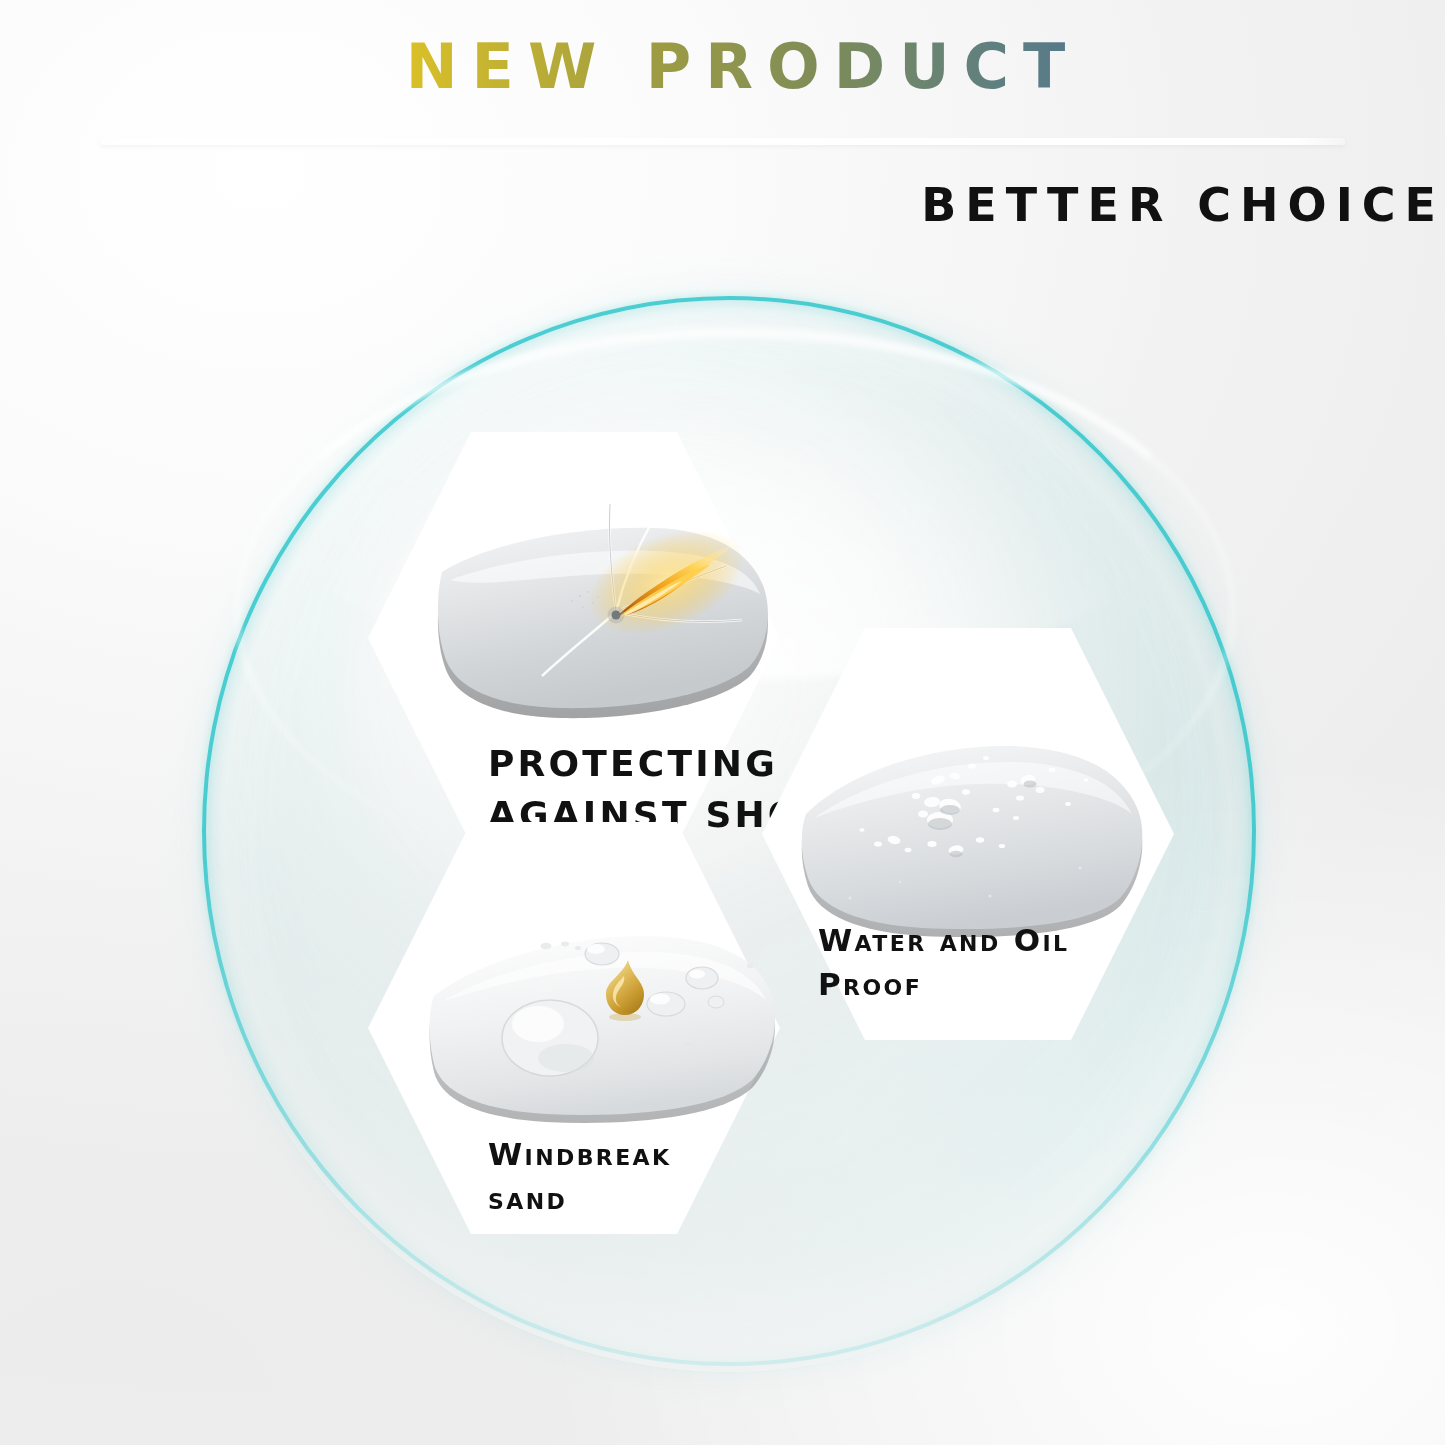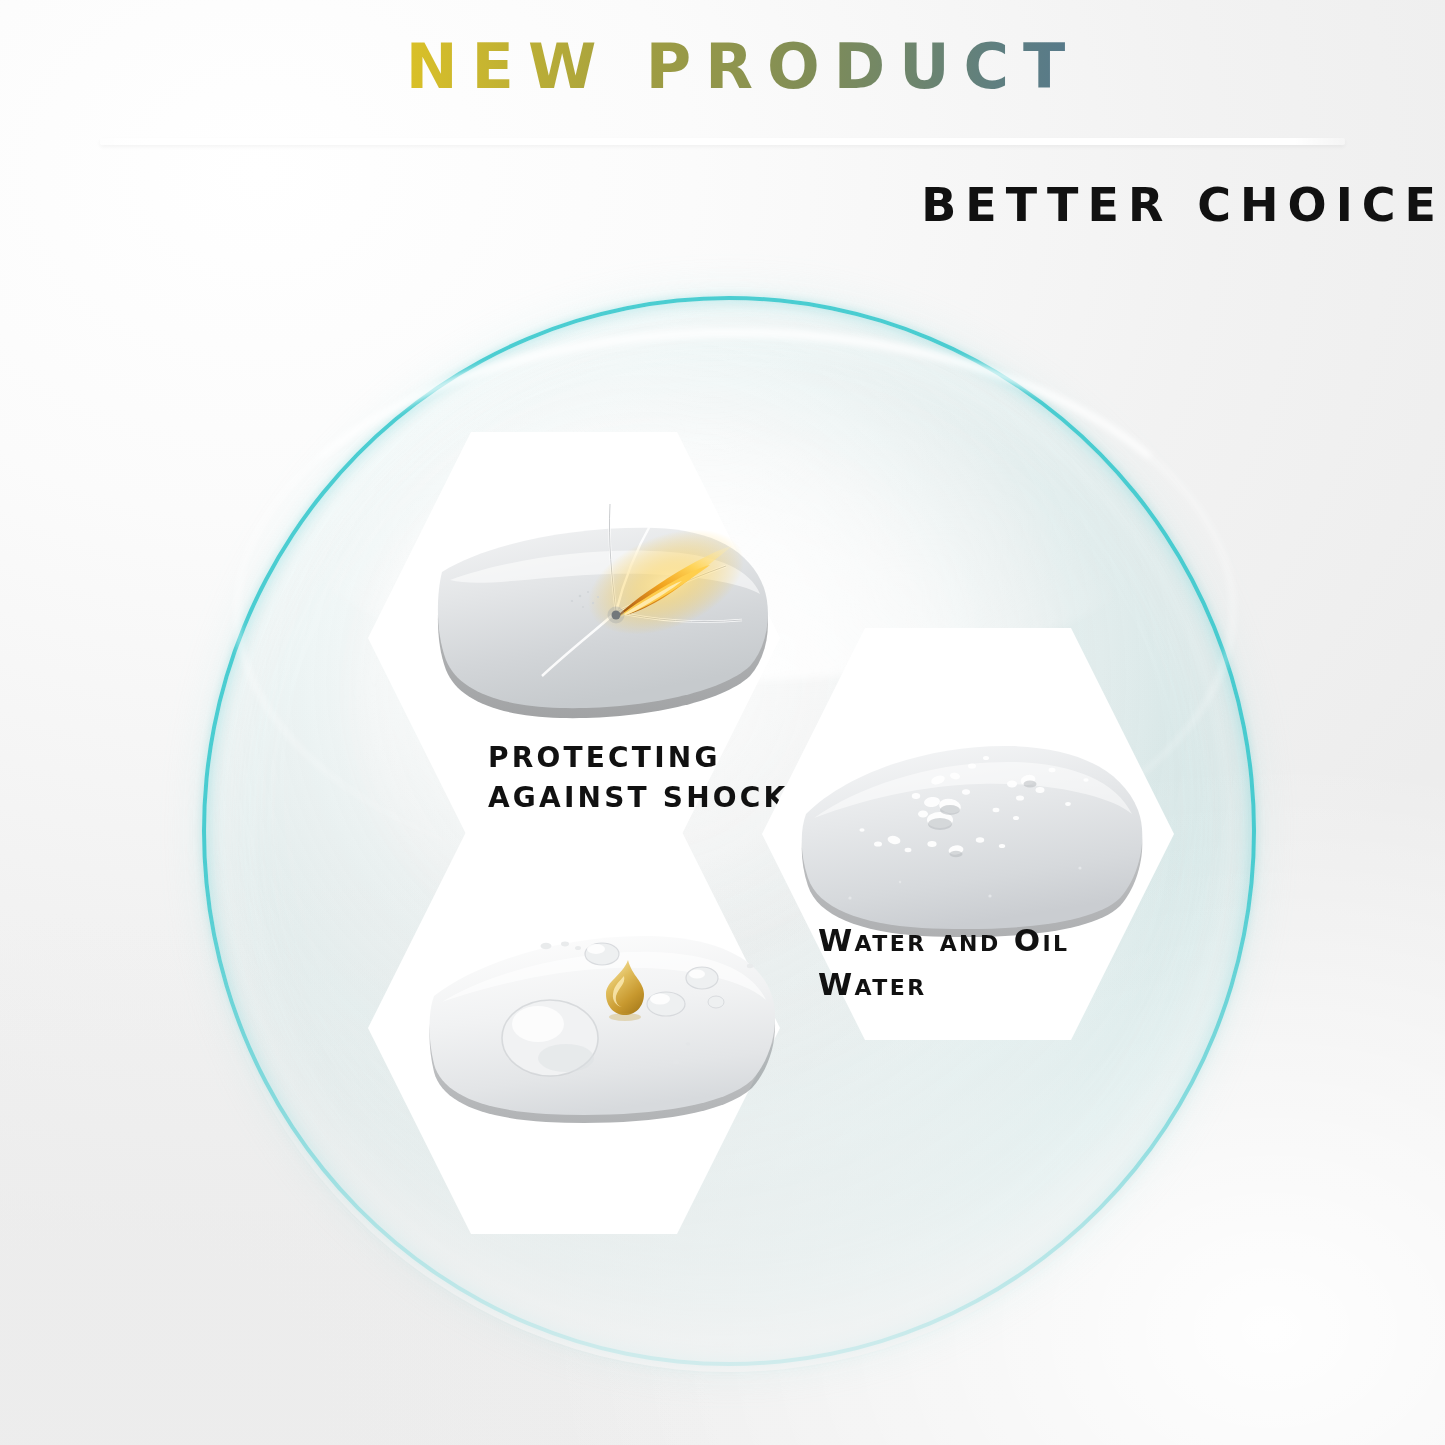--- a/index.html
+++ b/index.html
@@ -185,21 +185,21 @@
     position: absolute;
     color: #111111;
     font-family: "DejaVu Sans", sans-serif;
     font-weight: 700;
     line-height: 1.42;
     letter-spacing: 2.4px;
     font-variant: small-caps;
     font-variant-caps: small-caps;
     white-space: pre-line;
   }
-  .lbl-1 { left: 488px; top: 738px;  font-size: 28px; letter-spacing: 3.2px; text-transform: uppercase; font-variant: normal; }
+  .lbl-1 { left: 488px; top: 738px;  font-size: 36px; letter-spacing: 3.2px; text-transform: uppercase; font-variant: normal; }
   .lbl-2 { left: 818px; top: 918px;  font-size: 31px; }
   .lbl-3 { left: 488px; top: 1132px; font-size: 31px; }
 
   
   .lens-stage { position: absolute; }
   .stage-1 { left: 420px; top: 470px;  width: 380px; height: 290px; }
   .stage-2 { left: 790px; top: 718px;  width: 370px; height: 230px; }
   .stage-3 { left: 420px; top: 918px;  width: 370px; height: 215px; }
 </style>
 </head>
@@ -368,21 +368,21 @@
       </g>
       <g fill="#e7e9eb" opacity="0.9">
         <circle cx="60" cy="180" r="1.6"></circle>
         <circle cx="200" cy="178" r="1.6"></circle>
         <circle cx="290" cy="150" r="1.6"></circle>
         <circle cx="110" cy="164" r="1.2"></circle>
       </g>
     </svg>
   </div>
 
-  <div class="hex-label lbl-2"><span>Water and Oil</span><br><span>Water</span></div>
+  <div class="hex-label lbl-2"><span>Water and Oil</span><br><span>Proof</span></div>
 
   <div class="hex hex-3"></div>
 
   <div class="lens-stage stage-3">
     <svg viewBox="0 0 370 215" width="370" height="215" xmlns="http://www.w3.org/2000/svg">
       <defs>
         <linearGradient id="lensG3" x1="0.15" y1="0" x2="0.4" y2="1">
           <stop offset="0%" stop-color="#fdfdfd"></stop>
           <stop offset="45%" stop-color="#f1f2f3"></stop>
           <stop offset="80%" stop-color="#e3e5e7"></stop>
@@ -445,14 +445,15 @@
       </g>
 
       <path d="M208 42 C 212 58, 224 64, 224 76 C 224 89, 215 97, 205 97
                C 195 97, 186 89, 186 76 C 186 63, 202 58, 208 42 Z" fill="url(#oilG)"></path>
       <path d="M204 58 C 206 66, 198 70, 196 78 C 195 84, 198 88, 202 89
                C 196 88, 192 82, 193 76 C 194 67, 200 63, 204 58 Z" fill="#fff0bd" opacity="0.75"></path>
       <ellipse cx="205" cy="99" rx="16" ry="4" fill="#c49a33" opacity="0.30"></ellipse>
     </svg>
   </div>
 
+  <div class="hex-label lbl-3"><span>Windbreak</span><br><span>sand</span></div>
 
 </div>
 
 </body></html>

